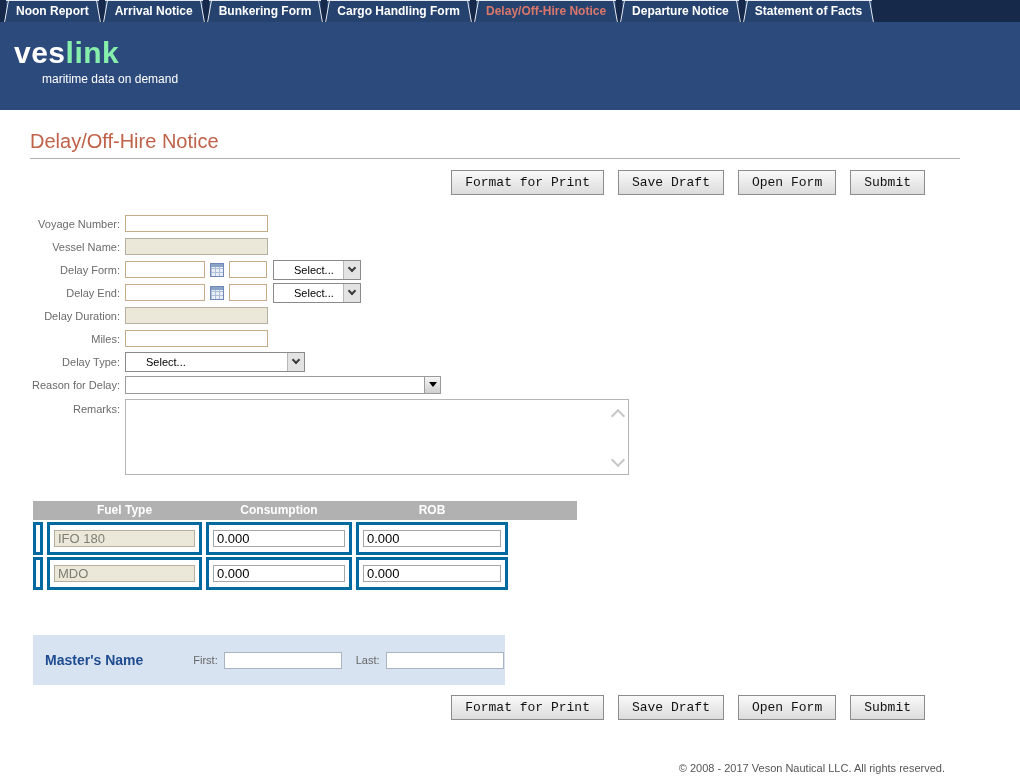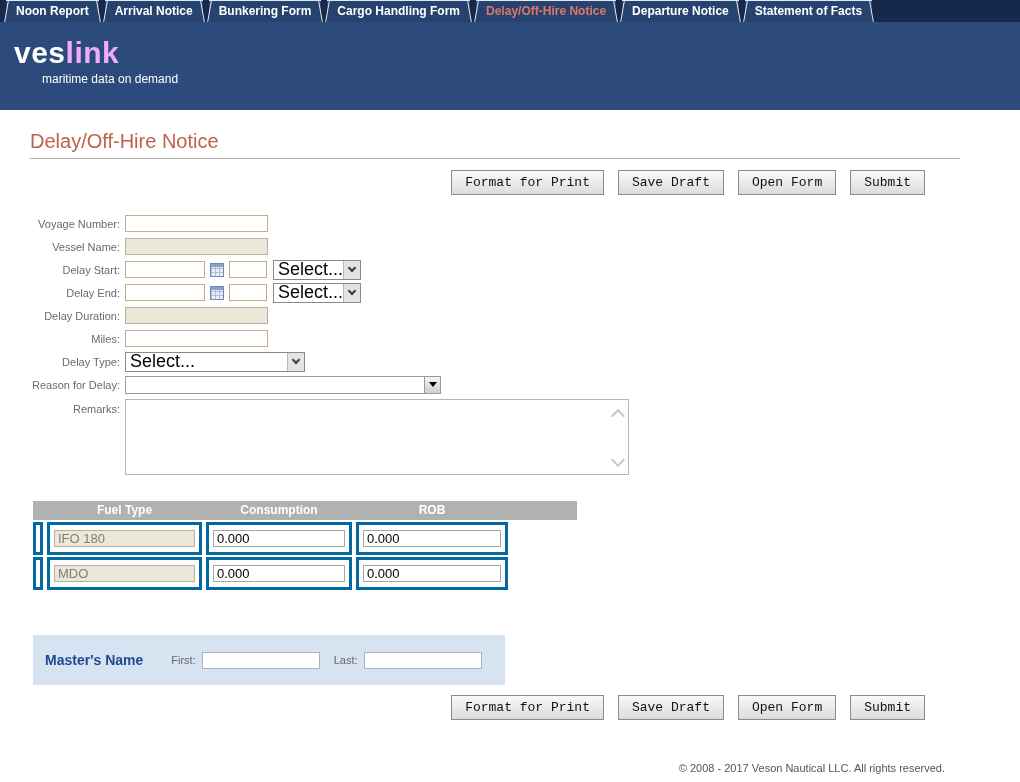--- a/index.html
+++ b/index.html
@@ -14,21 +14,21 @@
     padding:3px 10px 4px; margin:0 3px; border-top:1px solid #e4e9f1; cursor:default; white-space:nowrap;
   }
   .tab::before, .tab::after { content:""; position:absolute; top:0; bottom:0; width:1px; background:#e4e9f1; }
   .tab::before { left:0;  transform:skewX(-10deg); }
   .tab::after  { right:0; transform:skewX(10deg); }
   .tab.active { color:#d9776b; }
   
   .banner { height:88px; background:#2c4b7c; padding:14px 0 0 14px; }
   .logo { font-size:30px; font-weight:bold; letter-spacing:0.5px; }
   .logo .p1 { color:#ffffff; }
-  .logo .p2 { color:#f0abfc; }
+  .logo .p2 { color:#86efac; }
   .tagline { color:#ffffff; font-size:12px; margin:2px 0 0 28px; }
   
   .wrap { width:930px; margin-left:30px; }
   .page-title { margin-top:20px; padding-bottom:5px; border-bottom:1px solid #b0b0b0;
     color:#bf6249; font-size:20px; }
   .toolbar { display:flex; justify-content:flex-end; gap:14px; margin:11px 35px 0 0; }
   .btn { font-family:Liberation Mono, monospace; font-size:13px; color:#111; padding:4px 13px;
     background:linear-gradient(#f9f9f9,#dcdcdc); border:1px solid #8c8c8c; cursor:pointer; }
   
   .form { margin-top:17px; }
@@ -41,21 +41,21 @@
   input:disabled, .inp-dis { background:#ebe8d9 !important; border:1px solid #b6b0a0 !important; }
   .w-std { width:143px; }
   .w-date { width:80px; margin-right:5px; }
   .w-time { width:38px; margin-right:6px; }
   .cal { width:14px; height:14px; margin-right:5px; flex:none; cursor:pointer;
     border:1px solid #7088b8; background:
       linear-gradient(#8ba3c7 0 3px, transparent 3px),
       repeating-linear-gradient(90deg, #aebfda 0 1px, transparent 1px 4px),
       repeating-linear-gradient(#aebfda 0 1px, transparent 1px 4px), #e9eef7; }
   .sel { display:flex; align-items:center; justify-content:space-between; background:#fff;
-    border:1px solid #8a8a8a; height:20px; padding-left:4px; font-size:18px; color:#000; cursor:default; }
+    border:1px solid #8a8a8a; height:20px; padding-left:20px; font-size:11px; color:#000; cursor:default; }
   .sel-zone { width:88px; }
   .sel-type { width:180px; }
   .sel-btn { width:17px; align-self:stretch; background:#e3e3e3; border-left:1px solid #b8b8b8;
     display:flex; align-items:center; justify-content:center; flex:none; }
   .chev { width:6px; height:6px; border-right:2px solid #3c3c3c; border-bottom:2px solid #3c3c3c;
     transform:rotate(45deg); margin-top:-3px; }
   .combo { width:316px; height:18px; border:1px solid #9a9a9a; background:#fff; display:flex;
     align-items:center; justify-content:space-between; font-size:13px; padding-left:4px; cursor:default; }
   .combo-btn { width:16px; align-self:stretch; background:linear-gradient(#f5f5f5,#cfcfcf);
     border-left:1px solid #9a9a9a; display:flex; align-items:center; justify-content:center; flex:none; }
@@ -75,21 +75,21 @@
   .fuel-head span { color:#fff; font-weight:bold; font-size:12px; text-align:center; }
   .fuel-row { margin-top:2px; }
   .fcell { border:3px solid #0369a1; background:#fff; padding:5px 4px; display:flex; align-items:center; }
   .fcell.edge { padding:0; }
   .fcell input { width:100%; border:1px solid #a6a6a6; }
   .fcell input.fuel-name { background:#ebe8d9; border:1px solid #b3b3a3; color:#7e7e71; }
   
   .master { width:472px; height:50px; background:#d8e3f1; margin:45px 0 0 3px;
     display:flex; align-items:center; }
   .master-title { color:#1d4b8f; font-weight:bold; font-size:14px; margin-left:12px; }
-  .mlabel { font-size:11px; color:#666; margin-left:28px; }
+  .mlabel { font-size:11px; color:#666; margin-left:50px; }
   .mlabel.last { margin-left:14px; }
   .master input { width:118px; margin-left:6px; border:1px solid #a9b4c2; }
   .toolbar.bottom { margin-top:10px; }
   .footer { text-align:right; margin:42px 15px 0 0; font-size:11px; color:#555; }
 </style>
 </head>
 <body>
 
 <div class="tabbar">
   <div class="tab">Noon Report</div>
@@ -121,21 +121,21 @@
   <div class="form">
     <div class="frow">
       <div class="flabel">Voyage Number:</div>
       <input class="w-std" value="" style="">
     </div>
     <div class="frow">
       <div class="flabel">Vessel Name:</div>
       <input class="w-std" disabled="" value="" style="">
     </div>
     <div class="frow">
-      <div class="flabel">Delay Start:</div>
+      <div class="flabel">Delay Form:</div>
       <input class="w-date" value="" style="">
       <span class="cal"></span>
       <input class="w-time" value="" style="">
       <div class="sel sel-zone">
         <span>Select...</span>
         <span class="sel-btn">
             <span class="chev"></span>
           </span>
       </div>
     </div>

